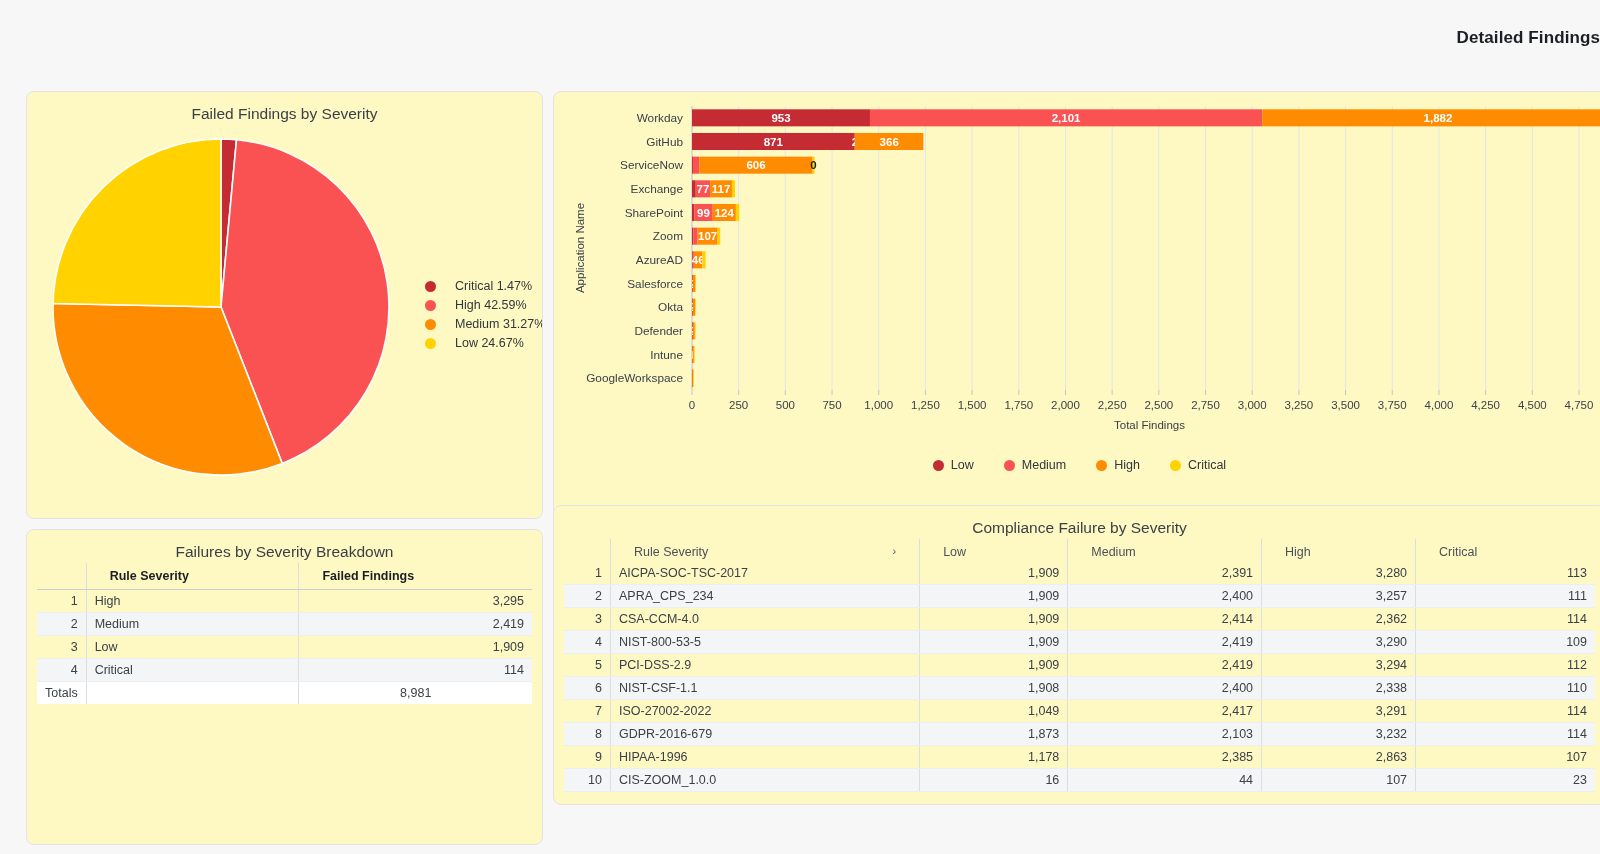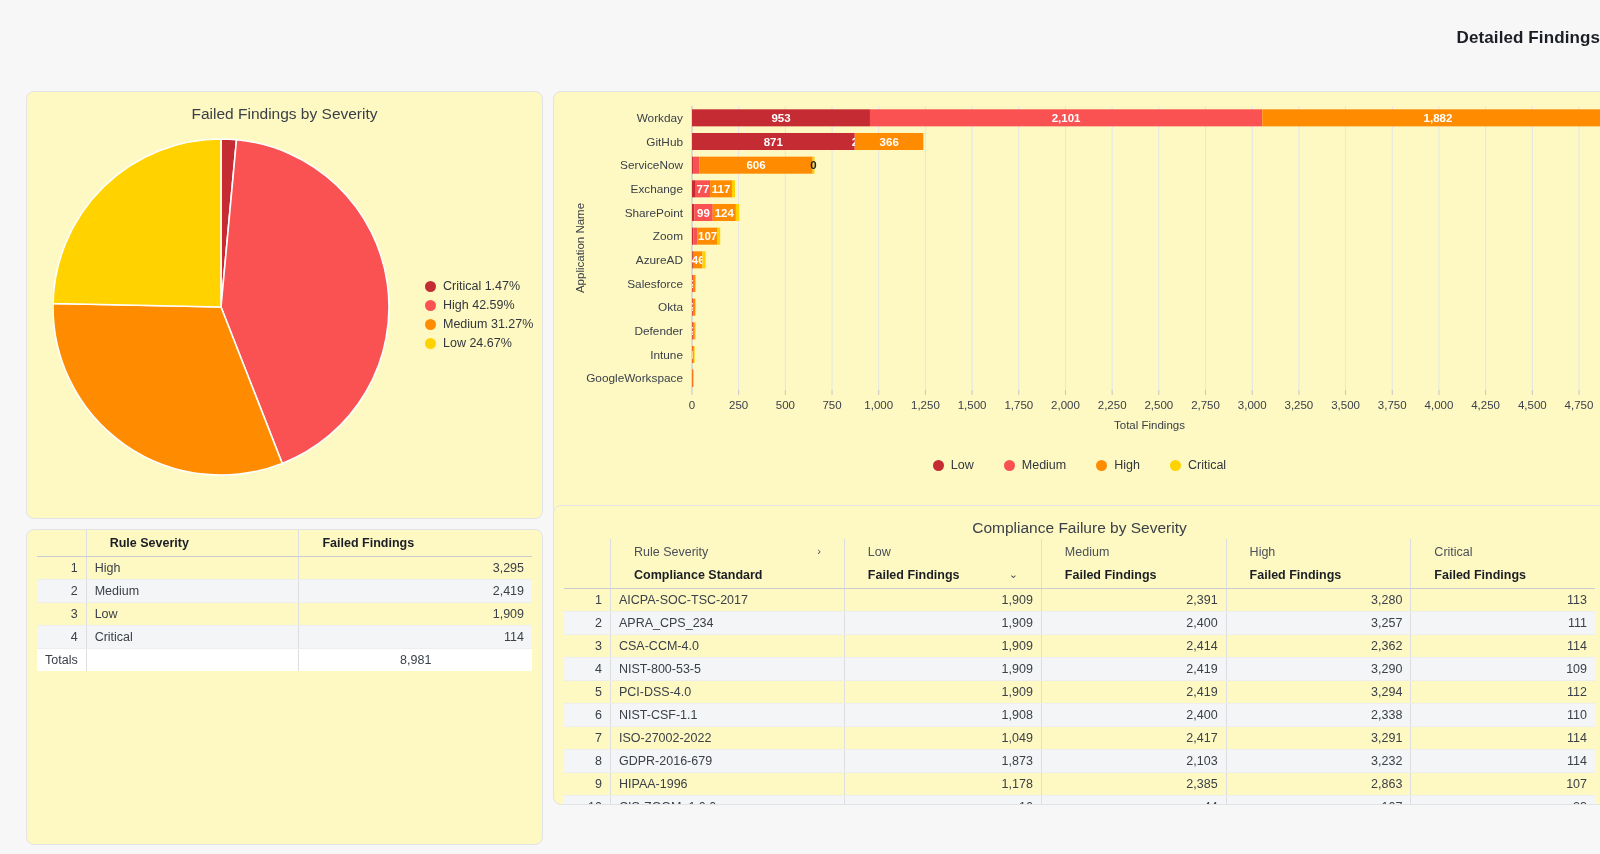--- a/index.html
+++ b/index.html
@@ -43,21 +43,21 @@
   #left-table-panel  { left: 10px;  top: 529px; width: 517px; height: 316px; }
   #right-table-panel { left: 537px; top: 505px; width: 1053px; height: 300px; }
 
   
   .pie-body { position: relative; width: 100%; height: 380px; }
   .pie-wrap { position: absolute; left: 26px; top: 10px; width: 340px; height: 345px; }
   .pie-legend {
     position: absolute; left: 398px; top: 152px;
     font-size: 12.5px; color: #32363d; line-height: 19px;
   }
-  .legend-row { display: flex; align-items: center; gap: 7px; white-space: nowrap; }
+  .legend-row { display: flex; align-items: center; gap: 19px; white-space: nowrap; }
   .legend-dot { width: 11px; height: 11px; border-radius: 50%; flex: none; }
 
   
   .bar-body { position: relative; width: 100%; height: 390px; }
   .bar-legend {
     position: absolute; left: 0; right: 0; bottom: 10px;
     display: flex; justify-content: center; gap: 30px;
     font-size: 12.5px; color: #32363d;
   }
   .bar-legend .legend-row { gap: 7px; }
@@ -304,20 +304,21 @@
           </div>
           <div class="legend-row">
             <span class="legend-dot" style="background: rgb(255, 210, 0);"></span>
             <span>Critical</span>
           </div>
         </div>
     </div>
   </div>
 
   <div class="panel" id="left-table-panel">
+    <div class="panel-title">Failures by Severity Breakdown</div>
     <div class="left-tbl-wrap">
       <table class="tbl">
         <thead>
           <tr>
             <th class="idx-col"></th>
             <th class="vsep">Rule Severity</th>
             <th class="vsep">Failed Findings</th>
           </tr>
         </thead>
         <tbody id="left-table-body">
@@ -362,31 +363,20 @@
             <th class="idx-col"></th>
             <th class="vsep">
               <span>Rule Severity</span>
               <span class="sort-chev">›</span>
             </th>
             <th class="vsep">Low</th>
             <th class="vsep">Medium</th>
             <th class="vsep">High</th>
             <th class="vsep">Critical</th>
           </tr>
-          <tr class="hdr-sub">
-            <th class="idx-col"></th>
-            <th class="vsep">Compliance Standard</th>
-            <th class="vsep">
-              <span>Failed Findings</span>
-              <span class="sort-chev">⌄</span>
-            </th>
-            <th class="vsep">Failed Findings</th>
-            <th class="vsep">Failed Findings</th>
-            <th class="vsep">Failed Findings</th>
-          </tr>
         </thead>
         <tbody id="right-table-body">
             <tr>
               <td class="idx-col">1</td>
               <td class="vsep">AICPA-SOC-TSC-2017</td>
               <td class="vsep num">1,909</td>
               <td class="vsep num">2,391</td>
               <td class="vsep num">3,280</td>
               <td class="vsep num">113</td>
             </tr>
@@ -409,21 +399,21 @@
             <tr>
               <td class="idx-col">4</td>
               <td class="vsep">NIST-800-53-5</td>
               <td class="vsep num">1,909</td>
               <td class="vsep num">2,419</td>
               <td class="vsep num">3,290</td>
               <td class="vsep num">109</td>
             </tr>
             <tr>
               <td class="idx-col">5</td>
-              <td class="vsep">PCI-DSS-4.0</td>
+              <td class="vsep">PCI-DSS-2.9</td>
               <td class="vsep num">1,909</td>
               <td class="vsep num">2,419</td>
               <td class="vsep num">3,294</td>
               <td class="vsep num">112</td>
             </tr>
             <tr>
               <td class="idx-col">6</td>
               <td class="vsep">NIST-CSF-1.1</td>
               <td class="vsep num">1,908</td>
               <td class="vsep num">2,400</td>

